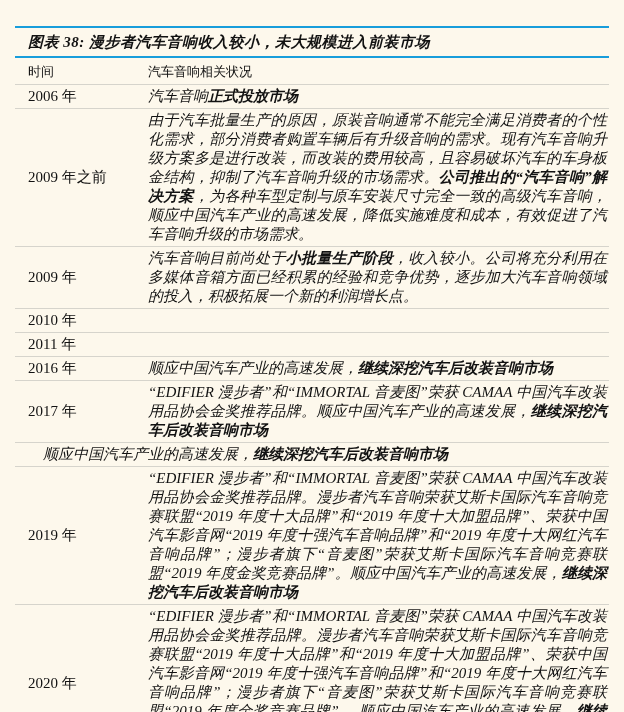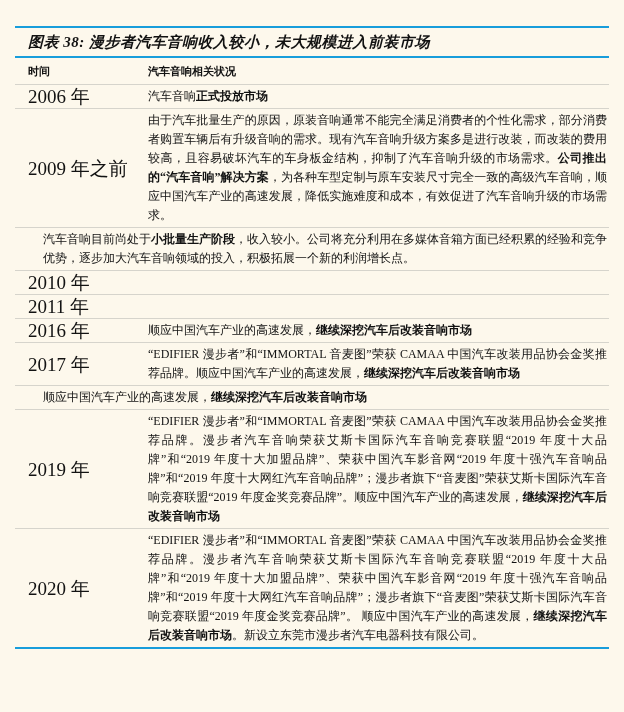--- a/index.html
+++ b/index.html
@@ -31,22 +31,22 @@
     letter-spacing:0.5px;
     white-space:nowrap;
     margin-top:12px;
   }
   .thead{
     display:flex;
     border-bottom:1px solid var(--divider);
     padding:4px 0 3px 0;
   }
   .th{
-    font-weight:bold;
-    font-size:11px;
+    font-weight:normal;
+    font-size:13px;
     line-height:19px;
   }
   .col-time{
     width:105px;
     flex:0 0 105px;
     padding-left:13px;
   }
   .col-status{
     flex:1;
     padding-right:2px;
@@ -55,29 +55,30 @@
   .row{
     display:flex;
     align-items:center;
     border-bottom:1px solid var(--divider);
     padding:2px 0;
   }
   .tbody .row:last-child{
     border-bottom:2px solid var(--accent);
   }
   .cell-time{
-    font-size:19px;
+    font-size:15px;
     line-height:19px;
     white-space:nowrap;
   }
   .cell-status{
-    font-size:12px;
+    font-size:15px;
     line-height:19px;
     text-align:justify;
     text-justify:inter-ideograph;
+    font-style:italic;
   }
   .cell-status .b{font-weight:bold;}
 </style>
 </head>
 <body>
 
 <div class="page">
   <div class="figure">
 
     <div class="figure-title">图表 38: 漫步者汽车音响收入较小，未大规模进入前装市场</div>
@@ -92,20 +93,21 @@
     <div class="col-time cell-time">2006 年</div>
     <div class="col-status cell-status"><span>汽车音响</span><span class="b">正式投放市场</span></div>
   </div>
 
   <div class="row">
     <div class="col-time cell-time">2009 年之前</div>
     <div class="col-status cell-status"><span>由于汽车批量生产的原因，原装音响通常不能完全满足消费者的个性化需求，部分消费者购置车辆后有升级音响的需求。现有汽车音响升级方案多是进行改装，而改装的费用较高，且容易破坏汽车的车身板金结构，抑制了汽车音响升级的市场需求。</span><span class="b">公司推出的“汽车音响”解决方案</span><span>，为各种车型定制与原车安装尺寸完全一致的高级汽车音响，顺应中国汽车产业的高速发展，降低实施难度和成本，有效促进了汽车音响升级的市场需求。</span></div>
   </div>
 
   <div class="row">
+    <div class="col-time cell-time">2009 年</div>
     <div class="col-status cell-status"><span>汽车音响目前尚处于</span><span class="b">小批量生产阶段</span><span>，收入较小。公司将充分利用在多媒体音箱方面已经积累的经验和竞争优势，逐步加大汽车音响领域的投入，积极拓展一个新的利润增长点。</span></div>
   </div>
 
   <div class="row">
     <div class="col-time cell-time">2010 年</div>
   </div>
 
   <div class="row">
     <div class="col-time cell-time">2011 年</div>
   </div>

